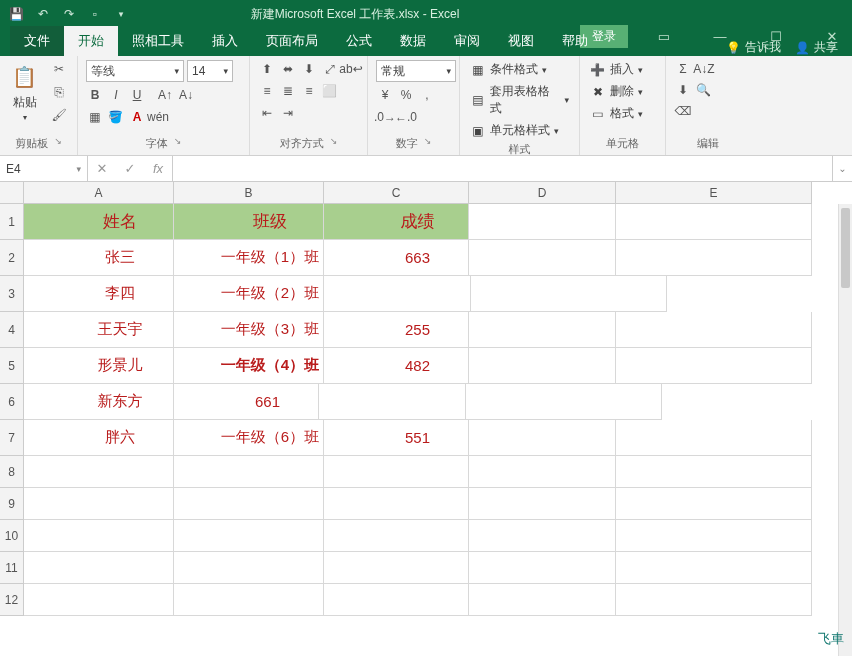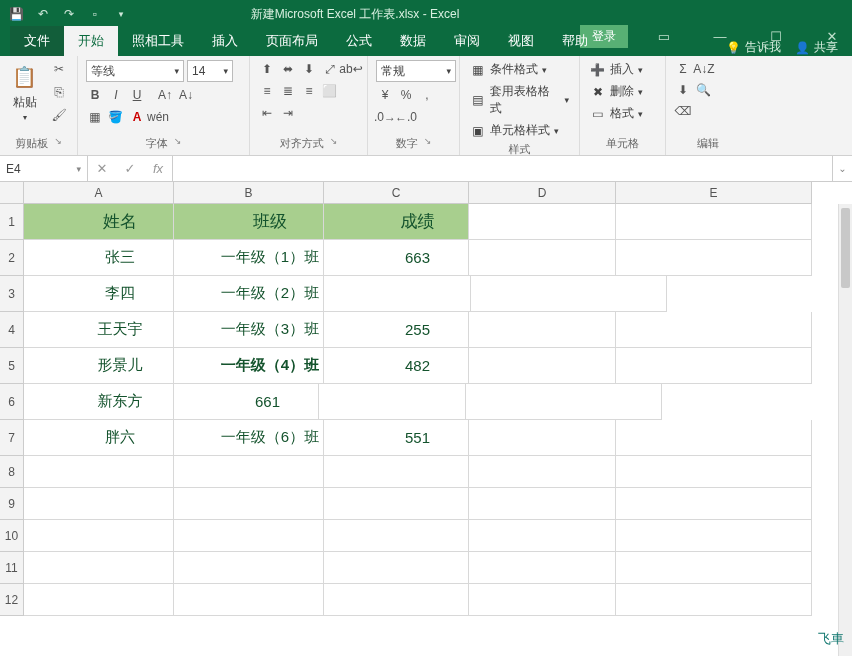--- a/index.html
+++ b/index.html
@@ -49,21 +49,21 @@
 
 
 .grid-wrap { position:relative; background:#fff; }
 .corner { position:absolute; left:0; top:0; width:24px; height:22px; background:#f3f3f3; border-right:1px solid #ccc; border-bottom:1px solid #ccc; }
 .col-headers { position:absolute; left:24px; top:0; height:22px; display:flex; }
 .col-h { background:#f3f3f3; border-right:1px solid #ccc; border-bottom:1px solid #ccc; display:flex; align-items:center; justify-content:center; font-size:12px; color:#555; cursor:pointer; }
 .row-headers { position:absolute; left:0; top:22px; width:24px; }
 .row-h { background:#f3f3f3; border-right:1px solid #ccc; border-bottom:1px solid #ccc; display:flex; align-items:center; justify-content:center; font-size:12px; color:#555; cursor:pointer; }
 .cells { position:absolute; left:24px; top:22px; }
 .crow { display:flex; }
-.cell { border-right:1px solid #d8d8d8; border-bottom:1px solid #d8d8d8; display:flex; align-items:center; justify-content:center; font-size:15px; color:#14532d; cursor:cell;padding-left:43px; }
+.cell { border-right:1px solid #d8d8d8; border-bottom:1px solid #d8d8d8; display:flex; align-items:center; justify-content:center; font-size:15px; color:#b91c1c; cursor:cell;padding-left:43px; }
 .cell.header { background:#a8cf8e; font-size:17px; }
 .scroll-v { position:absolute; right:0; top:22px; width:14px; bottom:0; background:#f0f0f0; border-left:1px solid #ddd; }
 .scroll-v .thumb { position:absolute; left:2px; right:2px; top:4px; height:80px; background:#c8c8c8; border-radius:2px; }
 
 .watermark { position:absolute; right:8px; bottom:8px; font-size:13px; color:#0f766e; }
 </style>
 </head>
 <body>
 
 <div class="titlebar">

